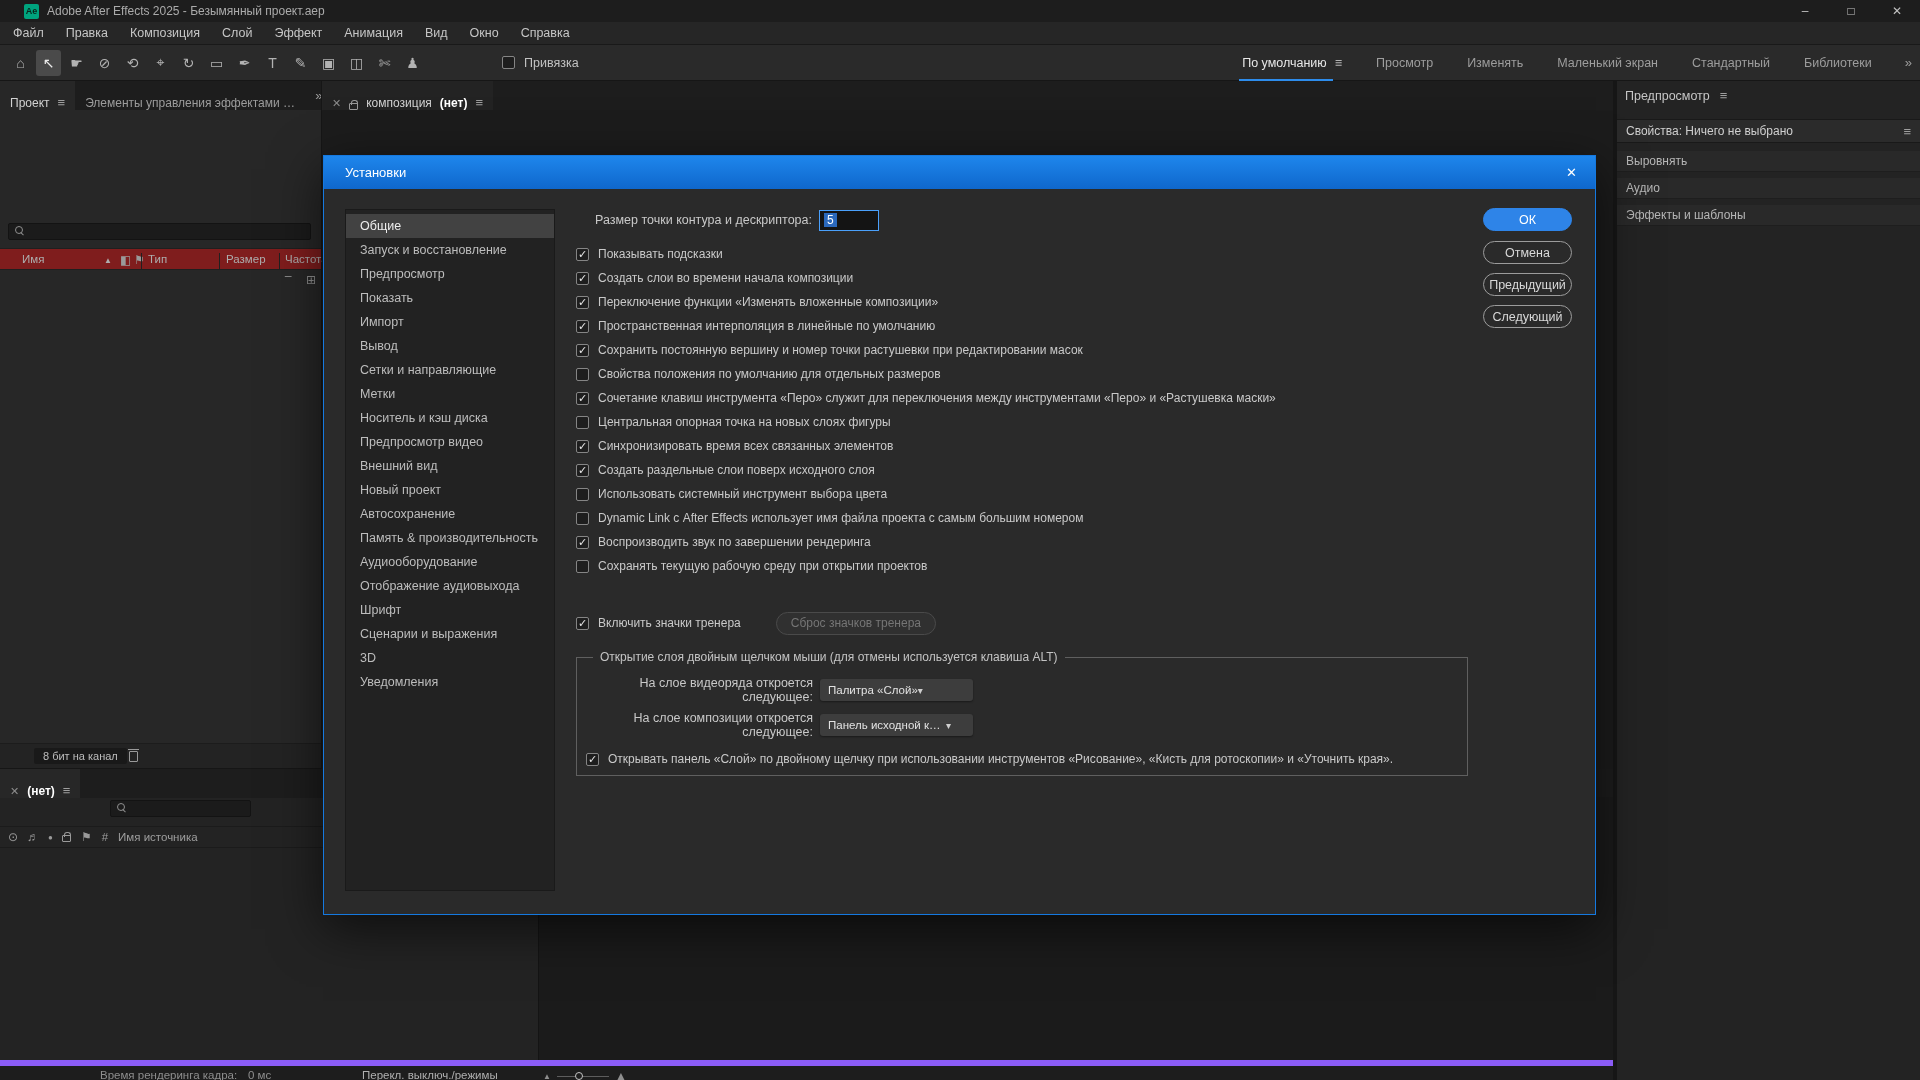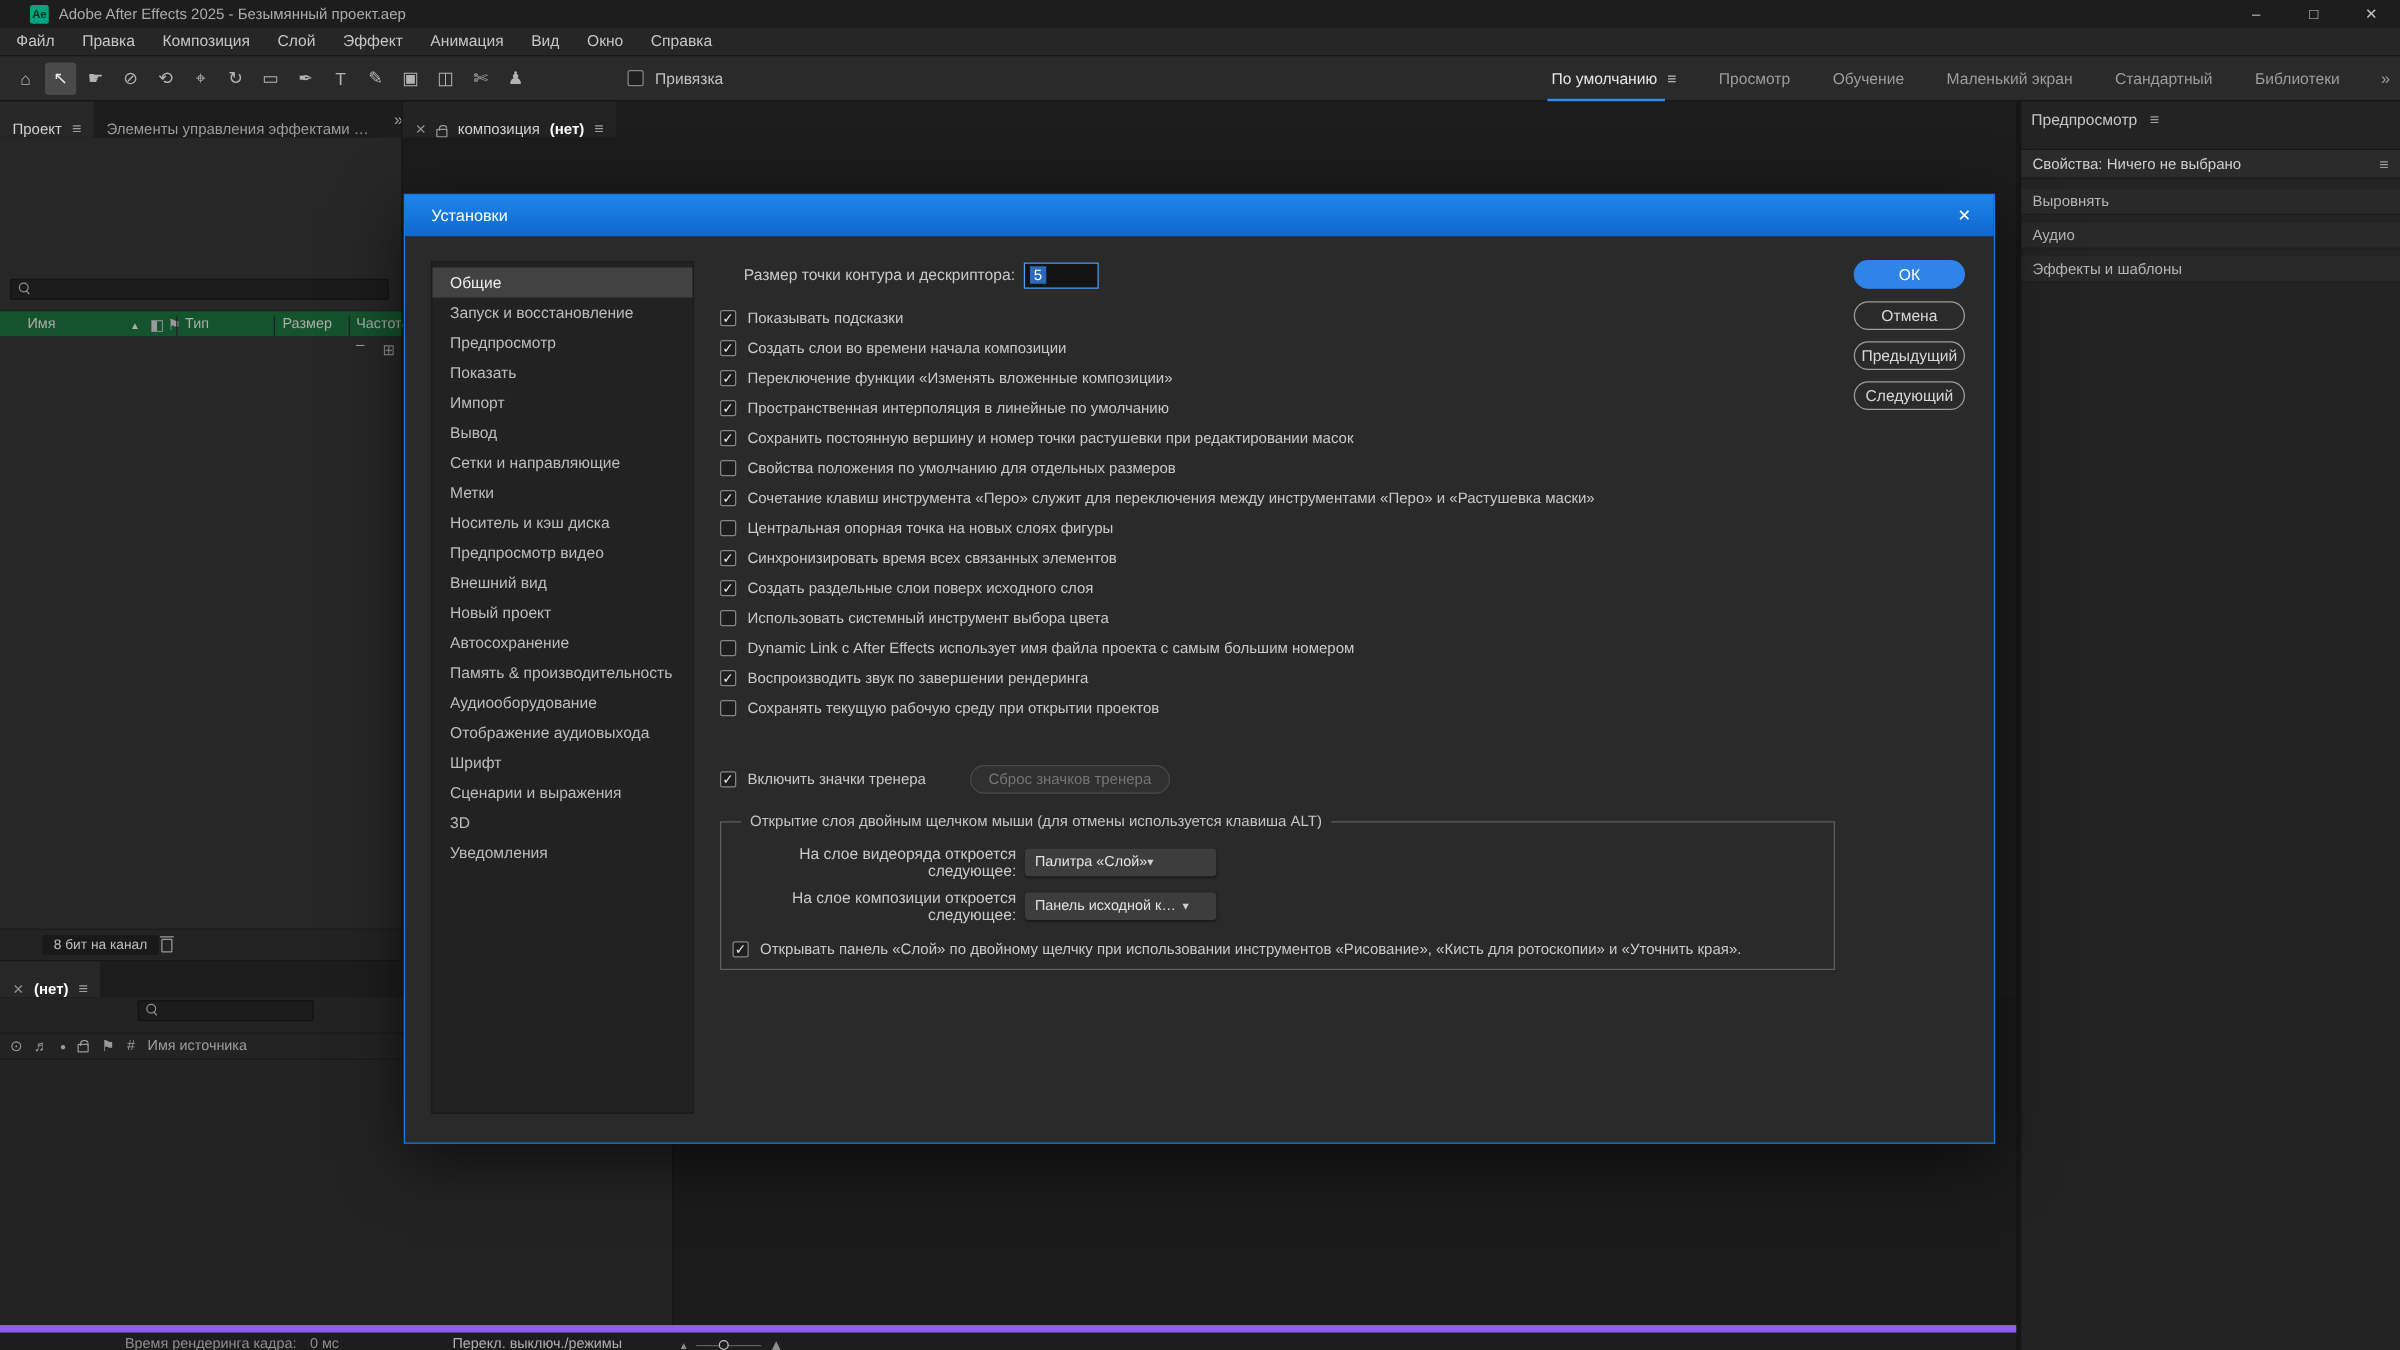--- a/index.html
+++ b/index.html
@@ -47,21 +47,21 @@
   .panel{position:absolute;background:#272727}
   .tabbar{height:29px;background:#1d1d1d;display:flex;align-items:center;overflow:hidden}
   .tab{height:29px;display:flex;align-items:flex-end;padding:0 10px;gap:8px;font-size:12px;color:#9c9c9c;background:#1d1d1d;white-space:nowrap}
   .tab.active{background:#272727;color:#d2d2d2}
   .tab .close-x{color:#8d8d8d;font-size:11px}
   .searchbox{background:#1b1b1b;border:1px solid #131313;border-radius:2px;display:flex;align-items:center;gap:6px;padding:0 6px;height:17px}
 
   #project-panel{left:0;top:81px;width:321px;height:687px}
   #project-tab2{max-width:212px;overflow:hidden;text-overflow:ellipsis;display:block}
   .proj-search{position:absolute;left:8px;top:142px;width:303px}
-  .proj-header{position:absolute;left:0;top:167px;width:321px;height:22px;background:#14532d;border-top:1px solid #1f1f1f;border-bottom:1px solid #1f1f1f;font-size:11.5px;color:#adadad}
+  .proj-header{position:absolute;left:0;top:167px;width:321px;height:22px;background:#7f1d1d;border-top:1px solid #1f1f1f;border-bottom:1px solid #1f1f1f;font-size:11.5px;color:#adadad}
   .proj-header span{position:absolute;top:4px}
   .col-div{position:absolute;top:0;bottom:0;width:1px;background:#202020}
   .flowchart{position:absolute;right:5px;top:192px;color:#8f8f8f;font-size:12px}
   .proj-footer{position:absolute;left:0;bottom:0;width:321px;height:25px;background:#232323;border-top:1px solid #1c1c1c;display:flex;align-items:center;gap:2px;padding-left:8px}
   .bit-chip{background:#191919;border-radius:2px;padding:2px 9px;font-size:11px;color:#bdbdbd}
 
   #comp-panel{left:322px;top:81px;width:1291px;height:979px;background:#1c1c1c}
   #comp-panel .tabbar{background:#1d1d1d}
   #comp-panel .tab{background:#232323}
   .comp-name{color:#fff;font-weight:bold;font-size:12px}
@@ -216,21 +216,21 @@
   <div class="workspaces">
 
   <span class="ws selected">
         <span class="ws-label">По умолчанию</span>
         <span class="ws-burger"></span>
       </span>
       <span class="ws">
         <span class="ws-label">Просмотр</span>
       </span>
       <span class="ws">
-        <span class="ws-label">Обучение</span>
+        <span class="ws-label">Изменять</span>
       </span>
       <span class="ws">
         <span class="ws-label">Маленький экран</span>
       </span>
       <span class="ws">
         <span class="ws-label">Стандартный</span>
       </span>
       <span class="ws">
         <span class="ws-label">Библиотеки</span>
       </span>

